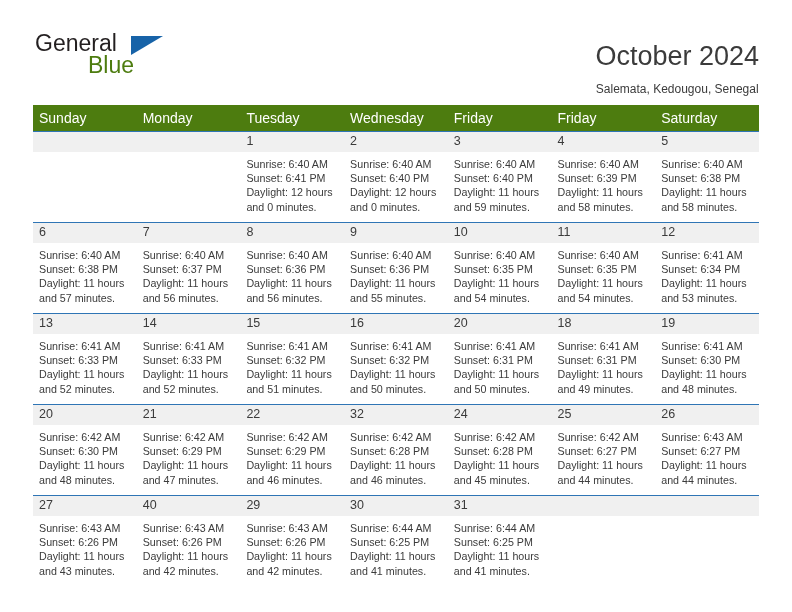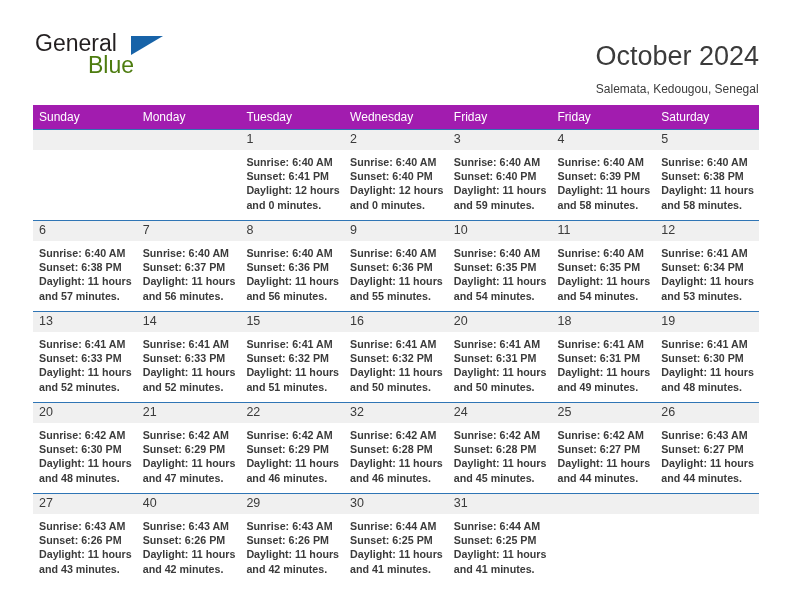--- a/index.html
+++ b/index.html
@@ -89,23 +89,23 @@
     position: absolute;
     left: 33px;
     top: 105px;
     width: 726px;
     border-collapse: collapse;
     table-layout: fixed;
   }
   .cal col { width: 103.71px; }
 
   .cal thead th {
-    background: #a21caf;
+    background: #4d7c0f;
     color: #ffffff;
-    font-size: 12px;
+    font-size: 14px;
     font-weight: normal;
     text-align: left;
     padding: 5px 0 5px 6px;
     height: 10px;
     border: none;
   }
 
   .cal td {
     vertical-align: top;
     padding: 0;
@@ -126,21 +126,20 @@
     min-height: 13px;
   }
   .daynum.empty {
     color: transparent;
   }
   .details {
     padding: 5px 7px 0 6px;
     font-size: 10.7px;
     line-height: 14.2px;
     color: #3b3b3b;
-    font-weight: bold;
   }
   .details div { white-space: nowrap; }
 </style>
 </head>
 <body>
 
 <div class="page">
 
   <div class="header">
 

